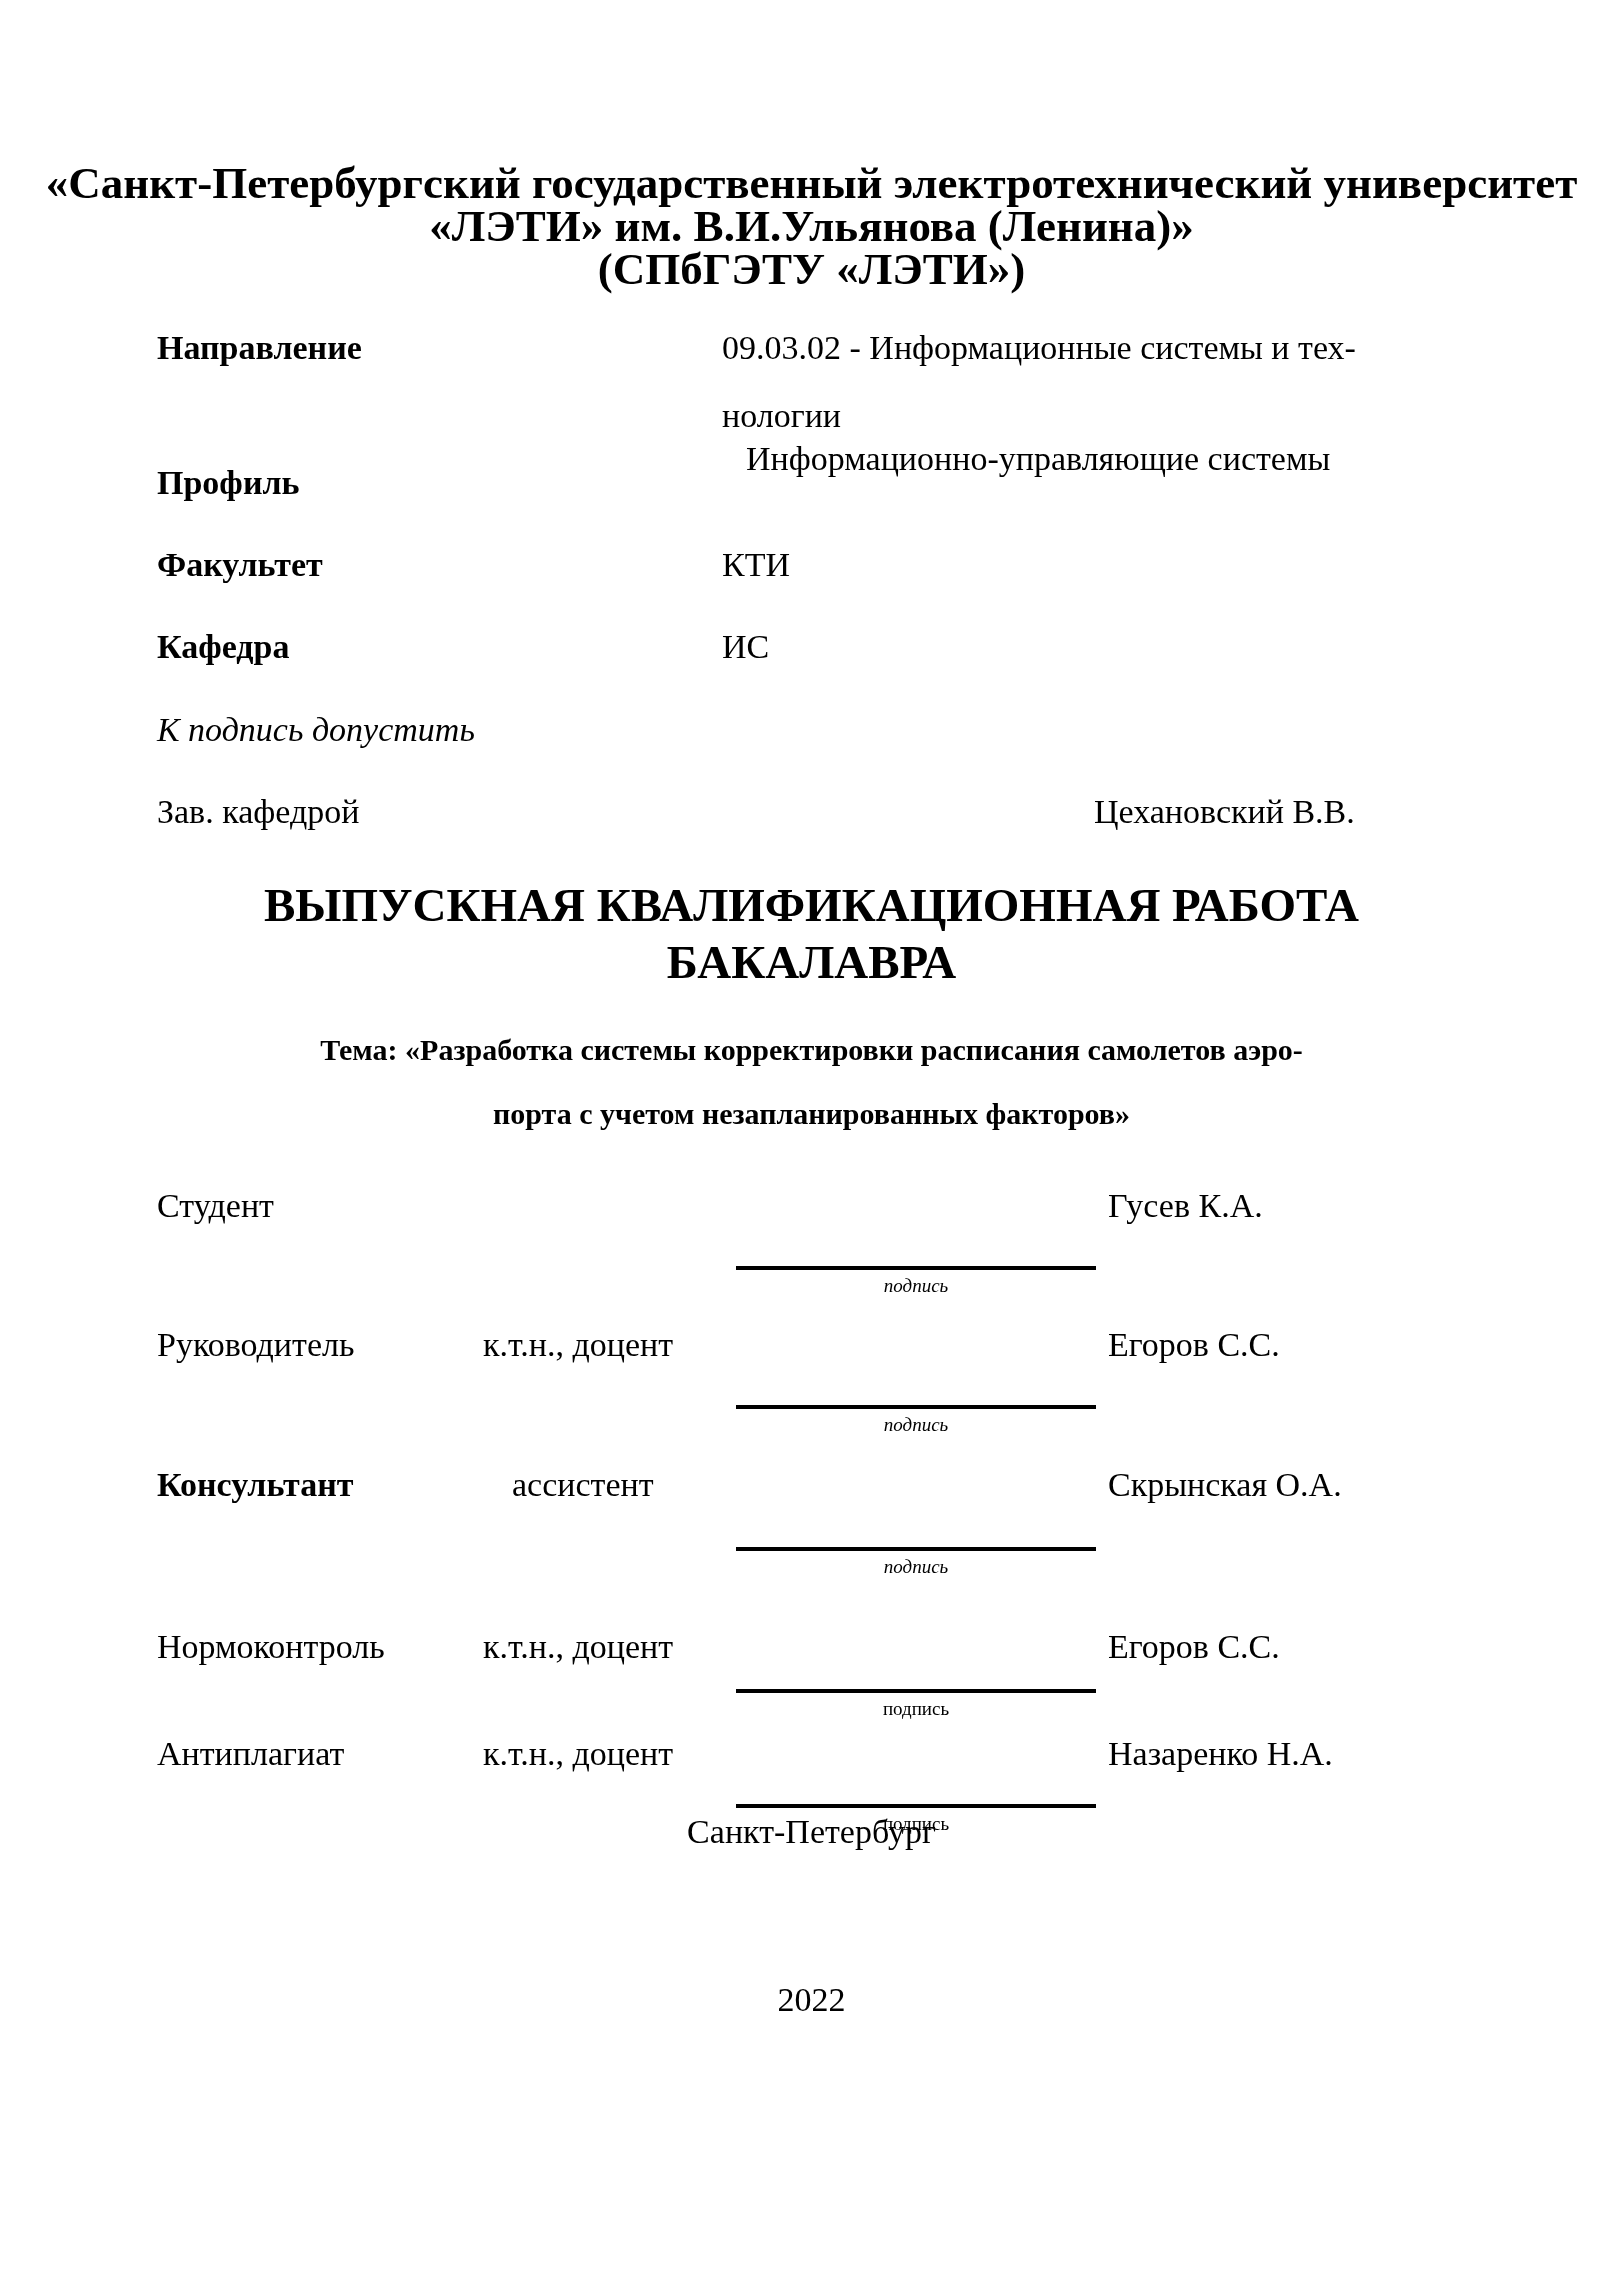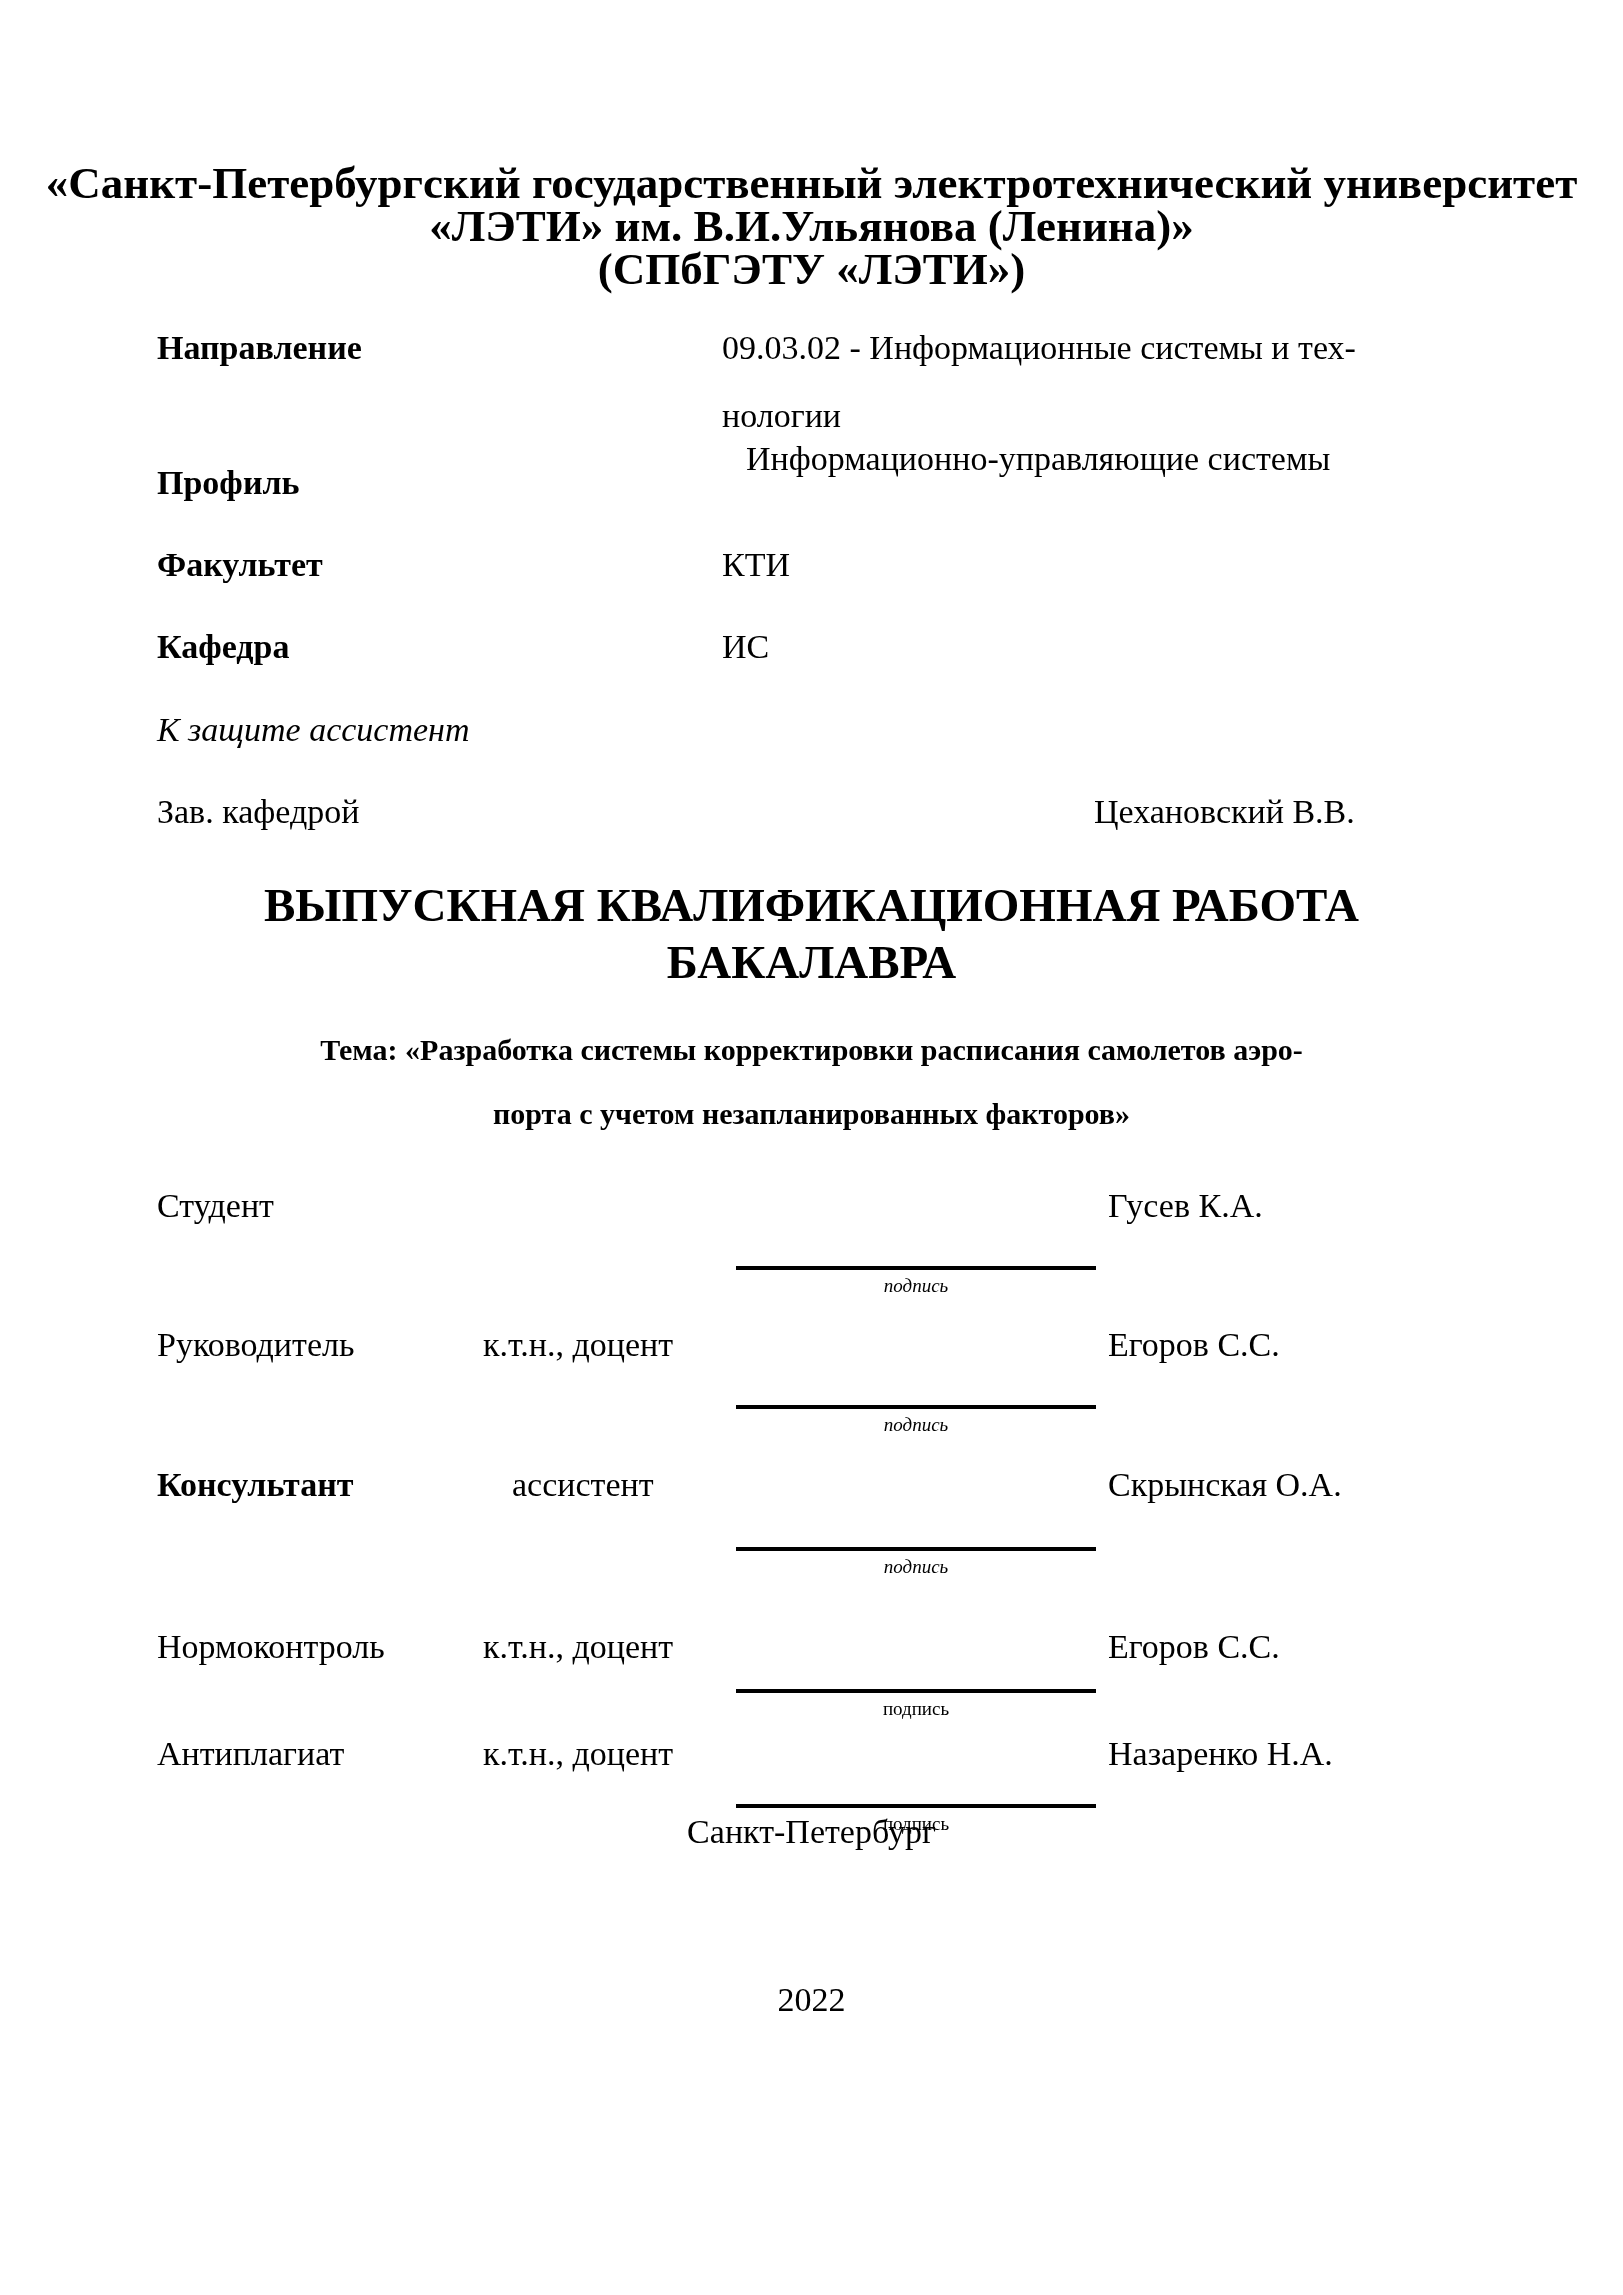--- a/index.html
+++ b/index.html
@@ -35,21 +35,21 @@
 </div>
 <div>
   <div class="abs txt bold" style="left:157px; top:548px;">Факультет</div>
   <div class="abs txt" style="left:722px; top:548px;">КТИ</div>
 </div>
 <div>
   <div class="abs txt bold" style="left:157px; top:630px;">Кафедра</div>
   <div class="abs txt" style="left:722px; top:630px;">ИС</div>
 </div>
 
-<div class="abs txt ital" style="left:157px; top:713px;">К защите ассистент</div>
+<div class="abs txt ital" style="left:157px; top:713px;">К подпись допустить</div>
 <div class="abs txt" style="left:157px; top:795px;">Зав. кафедрой</div>
 <div class="abs txt" style="left:1094px; top:795px;">Цехановский В.В.</div>
 
 <div class="abs center title" style="top:882px;">ВЫПУСКНАЯ КВАЛИФИКАЦИОННАЯ РАБОТА</div>
 <div class="abs center title" style="top:939px;">БАКАЛАВРА</div>
 
 <div class="abs center theme" style="top:1035px;">Тема: «Разработка системы корректировки расписания самолетов аэро-</div>
 <div class="abs center theme" style="top:1099px;">порта с учетом незапланированных факторов»</div>
 
 <div>

